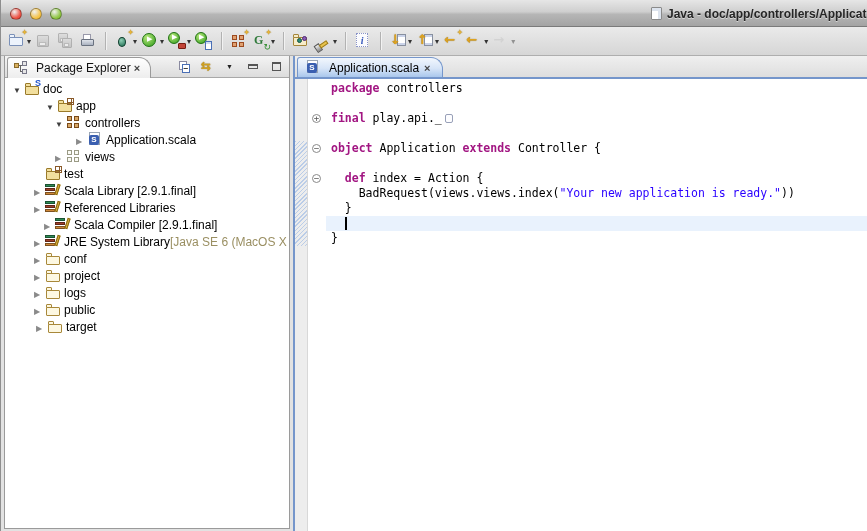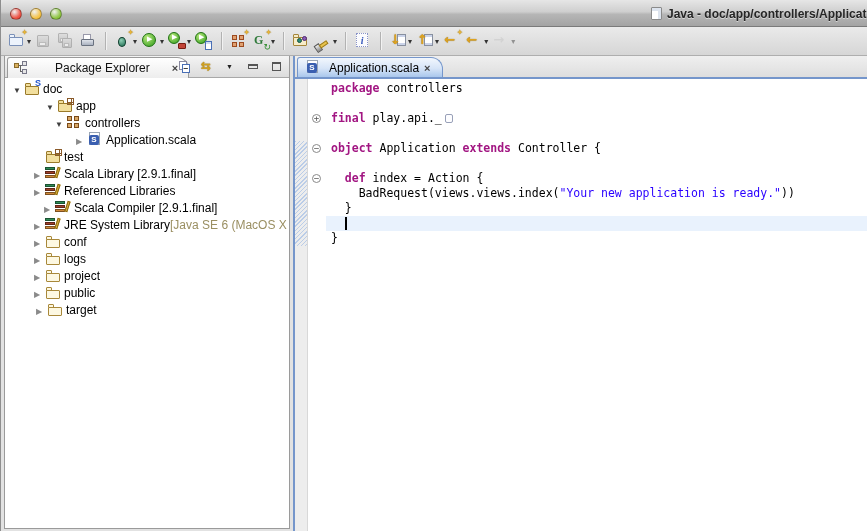--- a/index.html
+++ b/index.html
@@ -26,21 +26,21 @@
   .tb-sep{width:1px;height:18px;background:#b2b2b2;margin:0 5px;flex:none;box-shadow:1px 0 0 #f2f2f2;}
   .tbi{position:relative;width:18px;height:18px;display:inline-block;flex:none;}
   .sparkle{position:absolute;right:-2px;top:-4px;font-size:8px;color:#e8b53a;text-shadow:0 0 1px #7a5c10;}
   .garrow{position:absolute;left:1px;top:0;font:bold 13px "DejaVu Sans",sans-serif;color:#dfa31f;text-shadow:0 0 1px #7a5c10;}
   
   .main{position:absolute;left:0;top:56px;right:0;bottom:0;background:#e2e2e2;}
   
   .left-panel{position:absolute;left:3px;top:0;width:286px;bottom:2px;background:#fff;border:1px solid #9a9a9a;border-top:none;}
   .view-tabbar{position:absolute;left:0;top:0;right:0;height:22px;
     background:linear-gradient(#f4f4f4,#dcdcdc);border-bottom:1px solid #a8a8a8;}
-  .vtab{position:absolute;left:2px;top:1px;height:21px;display:flex;align-items:center;gap:22px;
+  .vtab{position:absolute;left:2px;top:1px;height:21px;display:flex;align-items:center;gap:3px;
     padding:0 10px 0 6px;border:1px solid #9a9a9a;border-bottom:none;border-radius:3px 12px 0 0;
     background:linear-gradient(#ffffff,#ededed);font-size:12px;color:#111;}
   .x-icon::before{content:"×";font:bold 11px/1 "Liberation Sans",sans-serif;color:#444;}
   .view-tools{position:absolute;right:4px;top:0;height:22px;display:flex;align-items:center;gap:7px;}
   .tree{position:absolute;left:0;top:23px;right:0;bottom:0;overflow:hidden;padding-top:1px;}
   .tree-row{height:17px;display:flex;align-items:center;font-size:12px;color:#000;white-space:nowrap;}
   .twisty{width:11px;flex:none;text-align:left;}
   .exp::before{content:"▼";font-size:8px;color:#3f3f3f;}
   .col::before{content:"▶";font-size:8px;color:#8a8a8a;}
   .ti{position:relative;width:16px;height:15px;display:inline-block;flex:none;margin-right:3px;}
@@ -287,20 +287,32 @@
             <span>controllers</span>
           </div>
           <div class="tree-row" style="padding-left: 71px;">
             <span class="twisty col"></span>
             <span class="ti">
               <span style="position:absolute;left:2px;top:0;width:11px;height:13px;background:#fff;border:1px solid #9aa6b5"></span>
               <span style="position:absolute;left:2px;top:3px;width:10px;height:10px;background:#3a5fb0;border-radius:2px;color:#fff;font:bold 8px/10px 'Liberation Sans',sans-serif;text-align:center">S</span>
             </span>
             <span>Application.scala</span>
           </div>
+          <div class="tree-row" style="padding-left: 50px;">
+            <span class="twisty col"></span>
+            <span class="ti">
+              <span style="position:absolute;left:1px;top:1px;width:12px;height:12px">
+                <span style="position:absolute;left:0px;top:0px;width:5px;height:5px;background:#fbfbf5;border:1px solid #9a9a85"></span>
+                <span style="position:absolute;left:7px;top:0px;width:5px;height:5px;background:#fbfbf5;border:1px solid #9a9a85"></span>
+                <span style="position:absolute;left:0px;top:7px;width:5px;height:5px;background:#fbfbf5;border:1px solid #9a9a85"></span>
+                <span style="position:absolute;left:7px;top:7px;width:5px;height:5px;background:#fbfbf5;border:1px solid #9a9a85"></span>
+              </span>
+            </span>
+            <span>views</span>
+          </div>
           <div class="tree-row" style="padding-left: 29px;">
             <span class="twisty"></span>
             <span class="ti">
               <span style="position:absolute;left:1px;top:2px;width:6px;height:4px;background:#f2df9e;border:1px solid #9a7a2a;border-radius:1px 1px 0 0"></span>
               <span style="position:absolute;left:1px;top:5px;width:14px;height:9px;background:#f2df9e;border:1px solid #9a7a2a;border-radius:1px"></span>
               <span style="position:absolute;right:-1px;top:0;width:7px;height:7px;border:1px solid #8a5a2a;background-image:linear-gradient(#8a5a2a,#8a5a2a),linear-gradient(#8a5a2a,#8a5a2a);background-size:7px 1px,1px 7px;background-position:0 3px,3px 0;background-repeat:no-repeat"></span>
             </span>
             <span>test</span>
           </div>
           <div class="tree-row" style="padding-left: 29px;">
@@ -359,29 +371,29 @@
               <span style="position:absolute;left:1px;top:5px;width:14px;height:9px;background:#fdf8e2;border:1px solid #a8883a;border-radius:1px"></span>
             </span>
             <span>conf</span>
           </div>
           <div class="tree-row" style="padding-left: 29px;">
             <span class="twisty col"></span>
             <span class="ti">
               <span style="position:absolute;left:1px;top:2px;width:6px;height:4px;background:#fdf8e2;border:1px solid #a8883a;border-radius:1px 1px 0 0"></span>
               <span style="position:absolute;left:1px;top:5px;width:14px;height:9px;background:#fdf8e2;border:1px solid #a8883a;border-radius:1px"></span>
             </span>
-            <span>logs</span>
+            <span>project</span>
           </div>
           <div class="tree-row" style="padding-left: 29px;">
             <span class="twisty col"></span>
             <span class="ti">
               <span style="position:absolute;left:1px;top:2px;width:6px;height:4px;background:#fdf8e2;border:1px solid #a8883a;border-radius:1px 1px 0 0"></span>
               <span style="position:absolute;left:1px;top:5px;width:14px;height:9px;background:#fdf8e2;border:1px solid #a8883a;border-radius:1px"></span>
             </span>
-            <span>project</span>
+            <span>logs</span>
           </div>
           <div class="tree-row" style="padding-left: 29px;">
             <span class="twisty col"></span>
             <span class="ti">
               <span style="position:absolute;left:1px;top:2px;width:6px;height:4px;background:#fdf8e2;border:1px solid #a8883a;border-radius:1px 1px 0 0"></span>
               <span style="position:absolute;left:1px;top:5px;width:14px;height:9px;background:#fdf8e2;border:1px solid #a8883a;border-radius:1px"></span>
             </span>
             <span>public</span>
           </div>
           <div class="tree-row" style="padding-left: 31px;">

